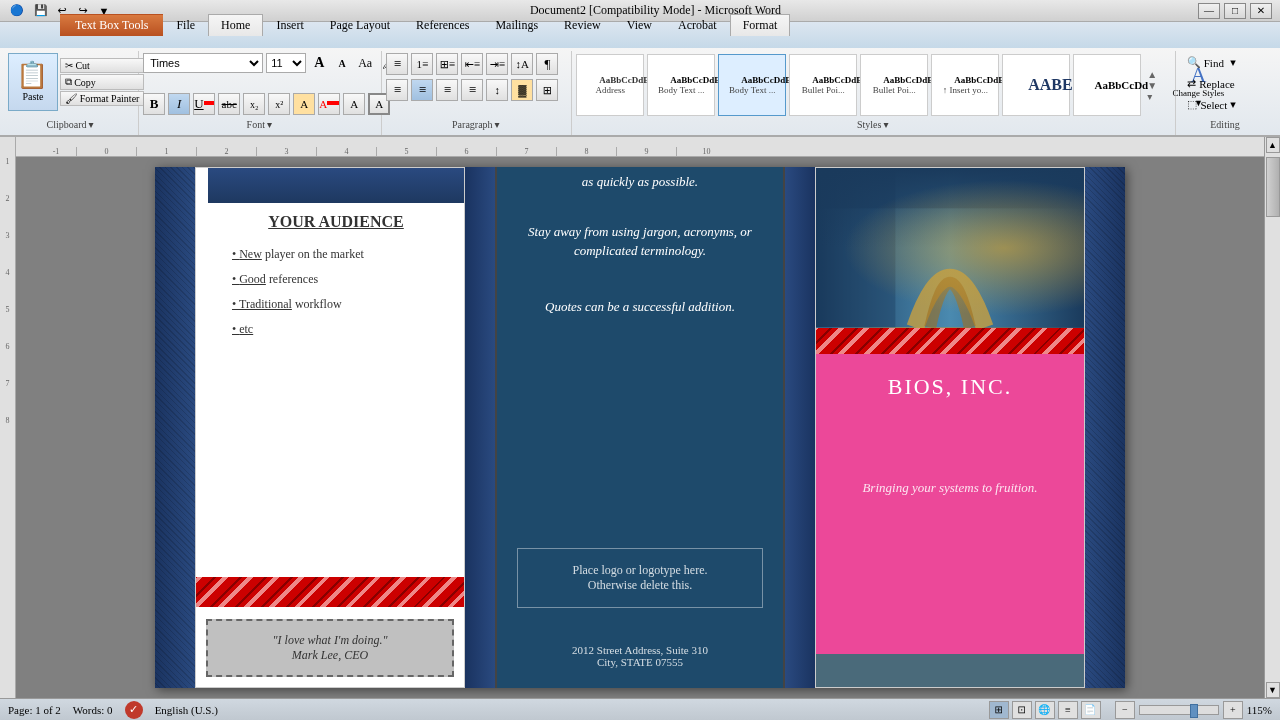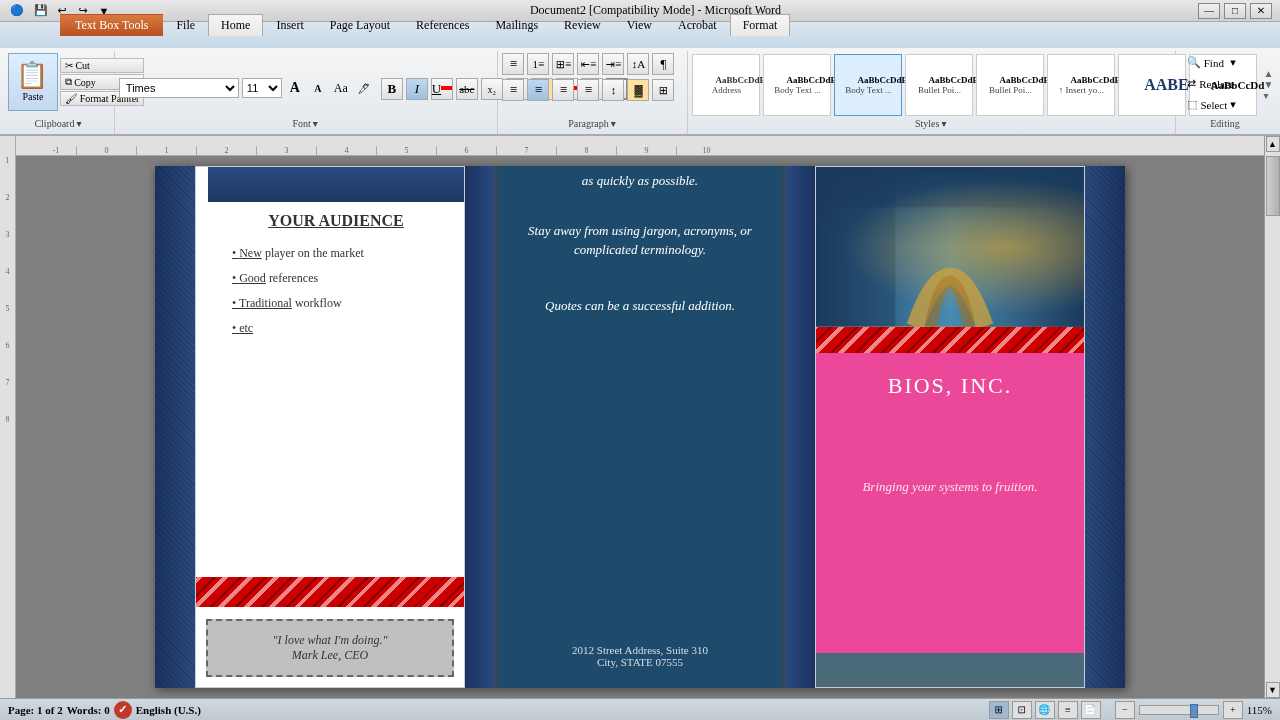--- a/index.html
+++ b/index.html
@@ -181,21 +181,21 @@
     .status-bar {
       background: linear-gradient(to bottom, #d0d8e0, #c0c8d0);
       height: 22px;
       display: flex;
       align-items: center;
       padding: 0 8px;
       font-size: 11px;
       border-top: 1px solid #999;
       gap: 12px;
     }
-    .status-left { display: flex; gap: 4px; align-items: center; font-weight: bold; }
+    .status-left { display: flex; gap: 12px; align-items: center; }
     .status-right { margin-left: auto; display: flex; gap: 6px; align-items: center; }
     .zoom-btn { width: 20px; height: 18px; border: 1px solid #999; background: #e0e0e0; cursor: pointer; font-size: 10px; display: flex; align-items: center; justify-content: center; }
 
     
     .doc-area {
       flex: 1;
       background: #808080;
       overflow: hidden;
       position: relative;
       display: flex;
@@ -535,21 +535,21 @@
           </div>
         </div>
       </div>
       <div class="ribbon-group-label">
         <span>Clipboard</span>
         <span style="cursor:pointer;">▾</span>
       </div>
     </div>
 
     <div class="ribbon-group font-group">
-      <div class="ribbon-group-content" style="flex-direction:row;gap:7px;margin-top:25px;">
+      <div class="ribbon-group-content" style="flex-direction:column;gap:18px;">
         <div class="font-row">
           <select class="font-select">
             <option>Times</option>
           </select>
           <select class="font-size-select">
             <option>11</option>
           </select>
           <div class="icon-btn" style="font-size:14px;font-weight:bold;">A</div>
           <div class="icon-btn" style="font-size:10px;font-weight:bold;">A</div>
           <div class="icon-btn">Aa</div>
@@ -749,20 +749,24 @@
           <div class="panel-2-text panel-2-top">
             <em>as quickly as possible.</em>
           </div>
           <div class="panel-2-text" style="margin-top:10px;">
             <em>Stay away from using jargon, acronyms, or complicated terminology.</em>
           </div>
           <div class="panel-2-text" style="margin-top:16px;">
             <em>Quotes can be a successful addition.</em>
           </div>
 
+          <div class="panel-2-logo-area">
+            <div>Place logo  or logotype here.</div>
+            <div>Otherwise delete this.</div>
+          </div>
 
           <div class="panel-2-address">
             <div>2012 Street Address,  Suite 310</div>
             <div>City, STATE 07555</div>
           </div>
         </div>
 
         <div style="width:30px;background:linear-gradient(to right,#2a4a80,#1a3360);"></div>
 
         <div class="panel panel-3" style="width:270px;position:relative;">

